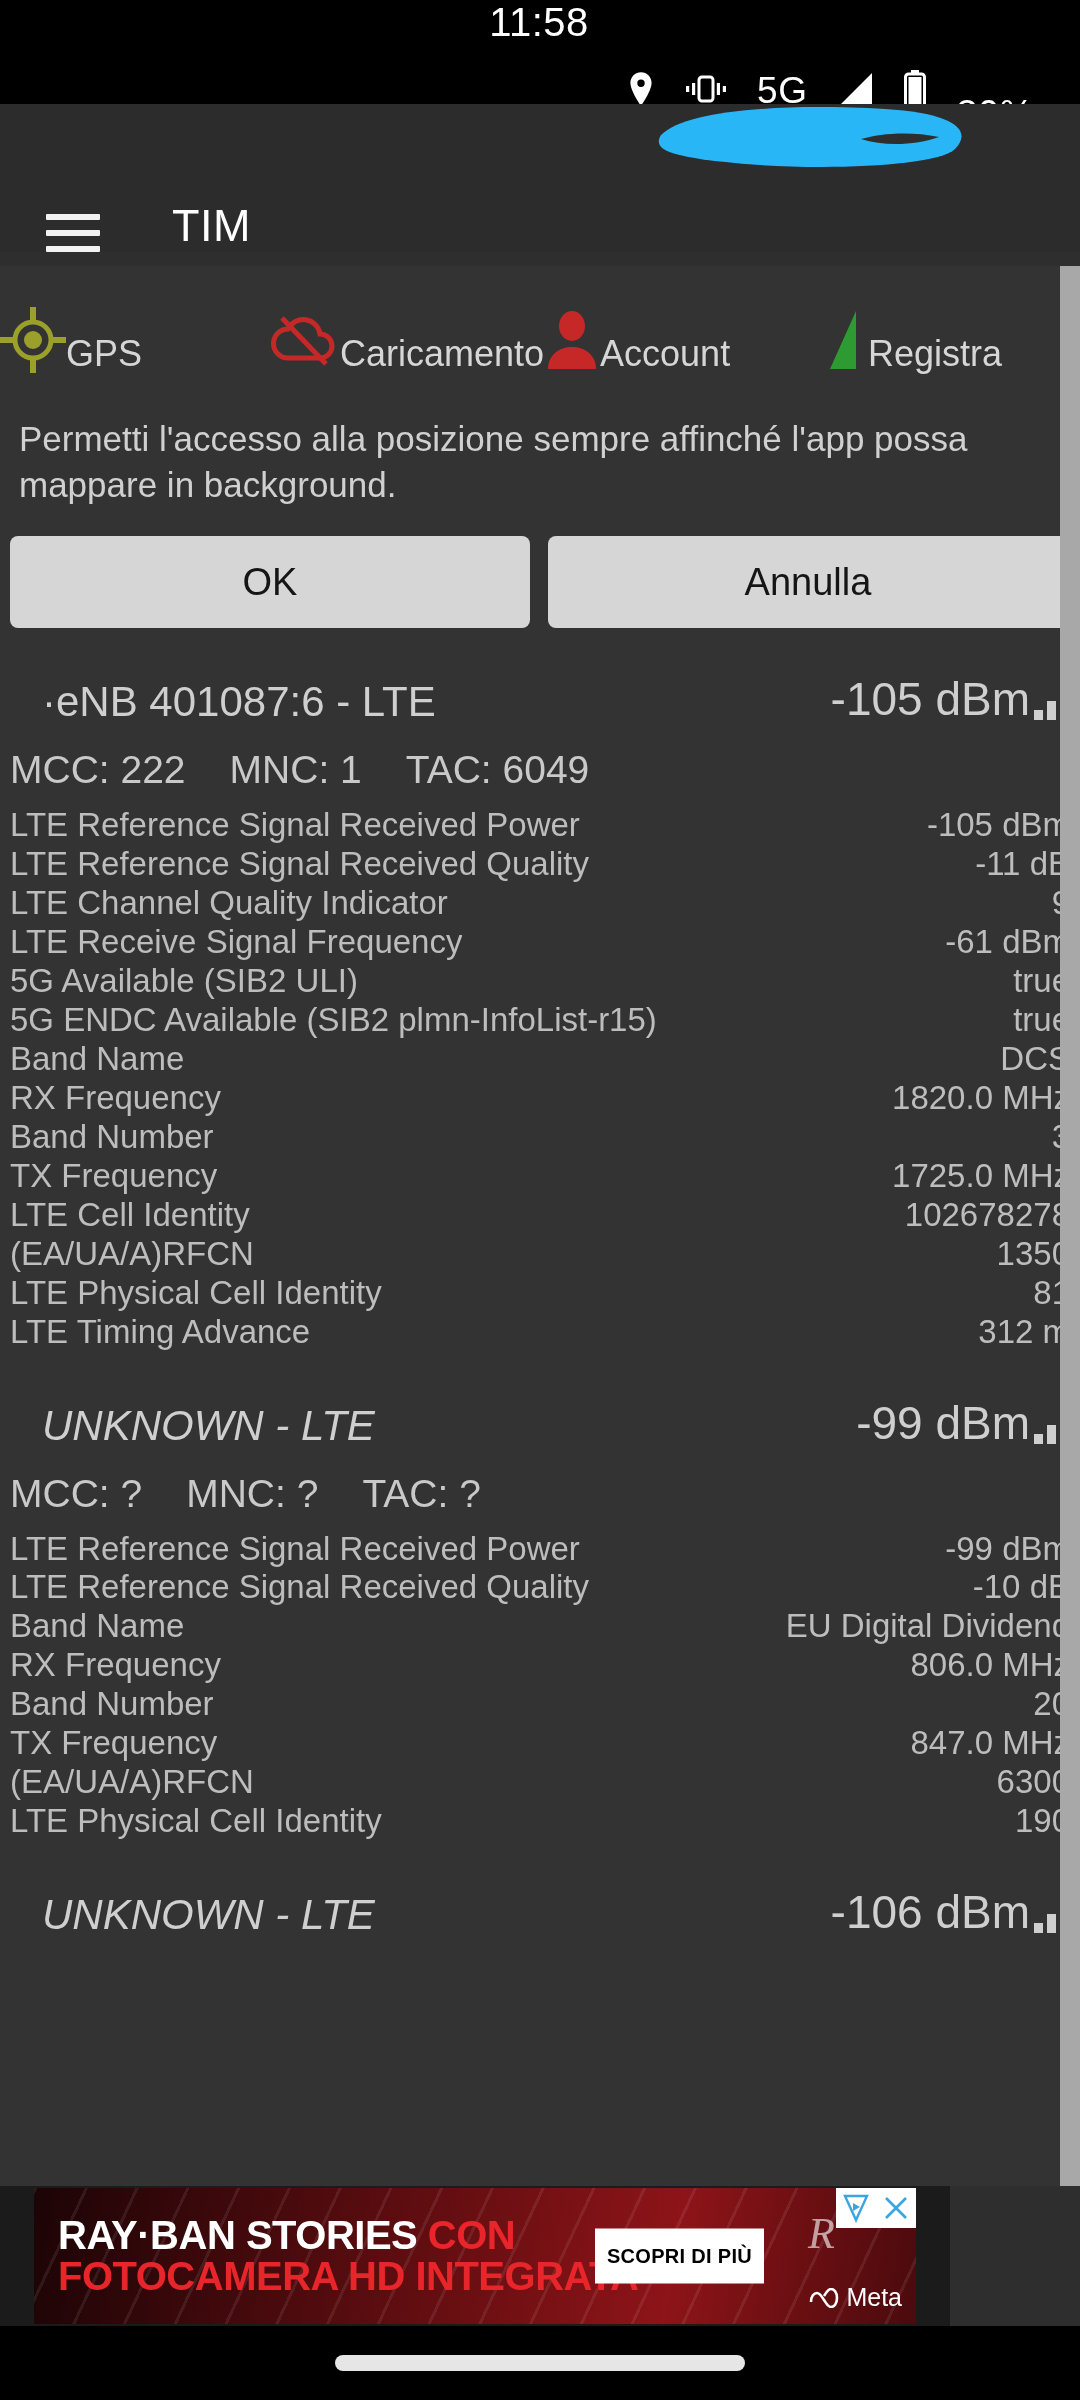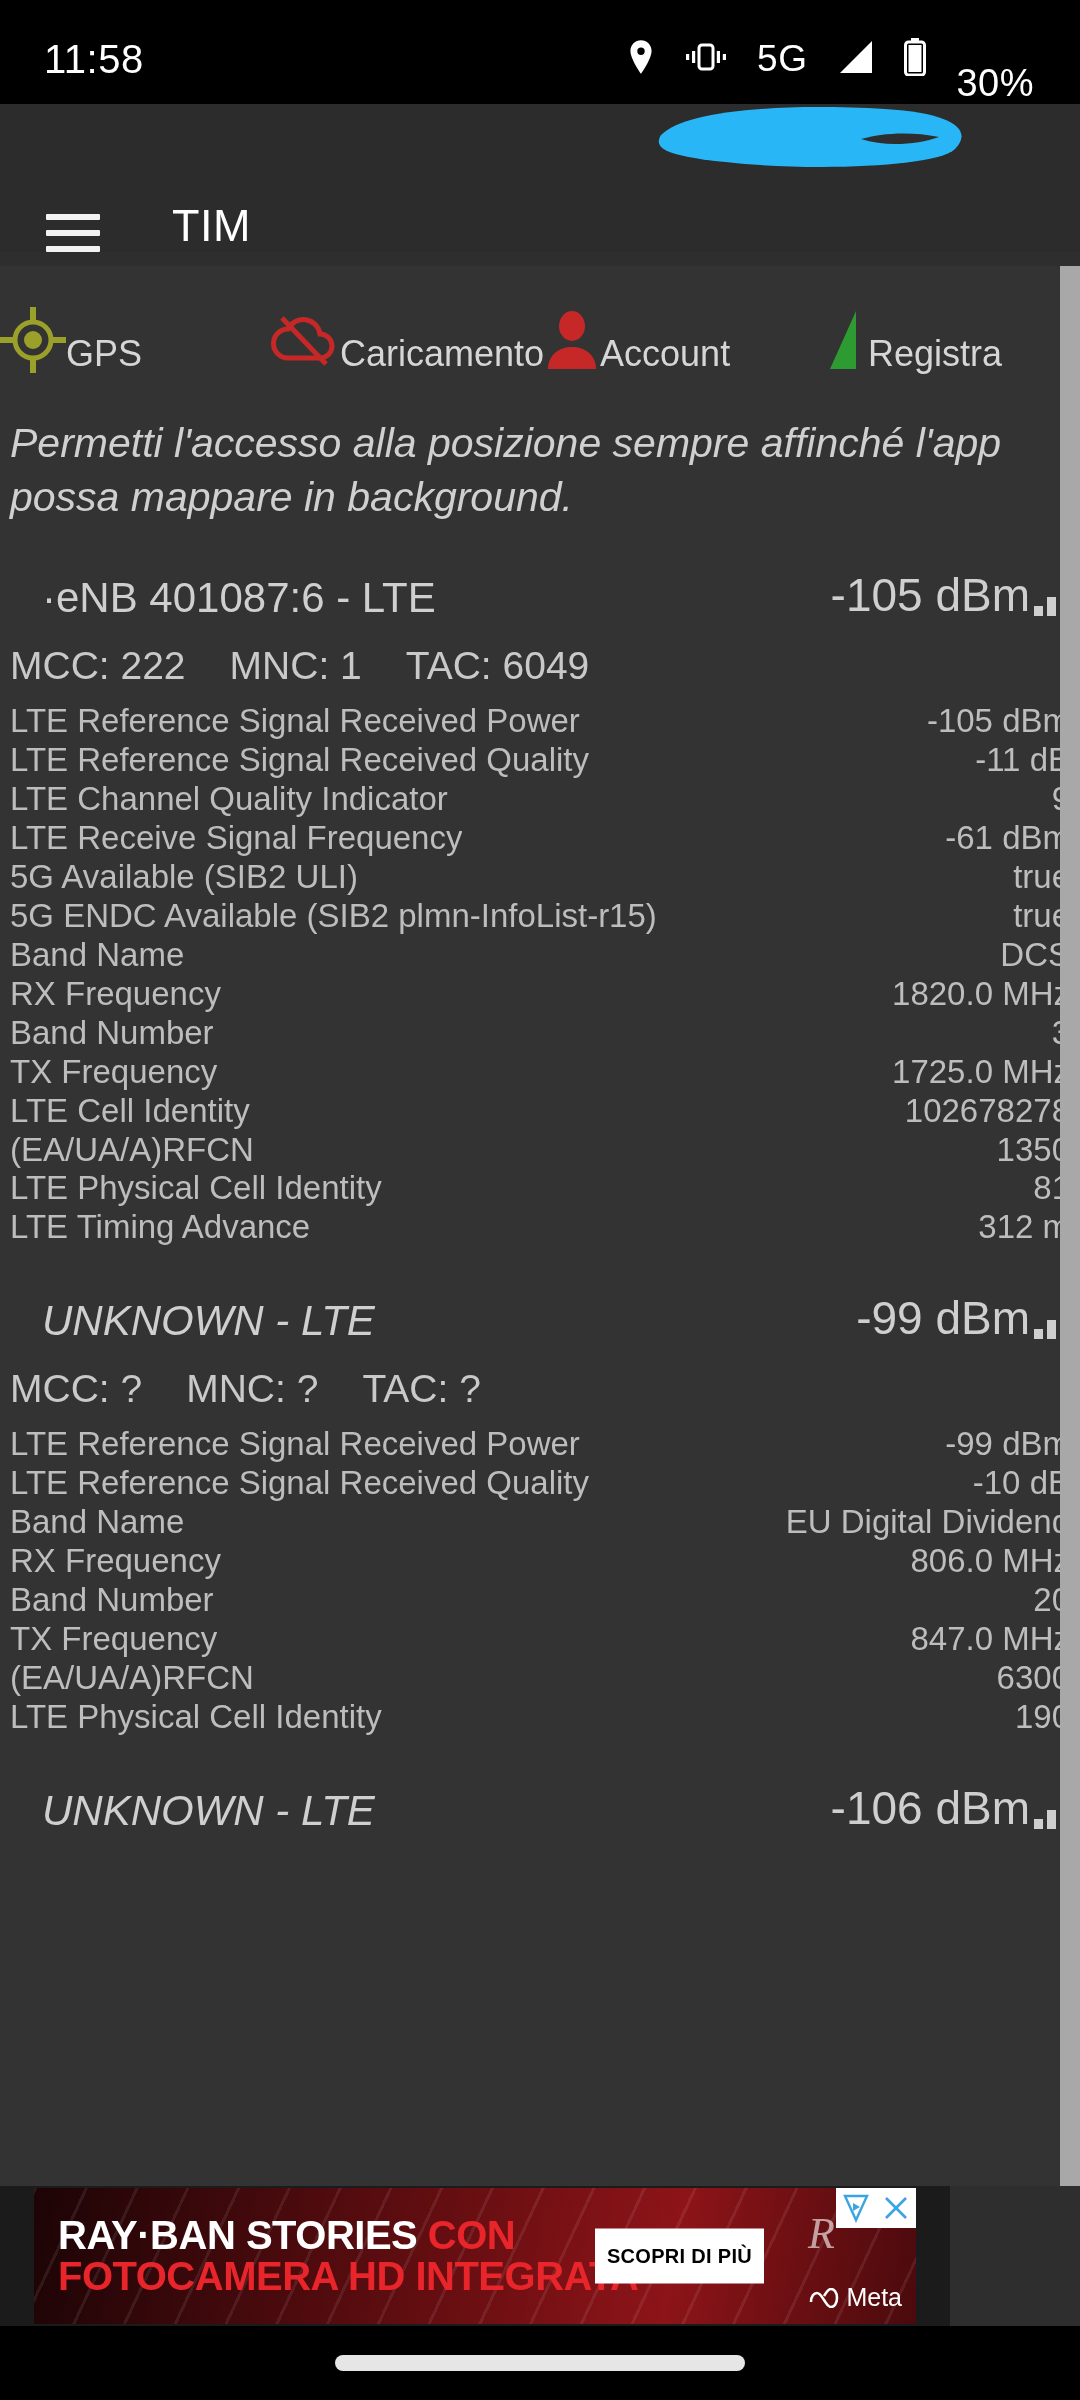--- a/index.html
+++ b/index.html
@@ -9,20 +9,21 @@
     font-family:"Liberation Sans", sans-serif;
     overflow:hidden;
   }
   #screen { position:relative; width:1080px; height:2400px; background:#2e2e2e; }
 
   
   .statusbar{
     position:absolute; top:0; left:0; width:1080px; height:118px;
     background:#000; display:flex; align-items:center;
     padding:0 46px 0 44px;
+    flex-direction:column;
   }
   .sb-time{ color:#fff; font-size:40px; letter-spacing:.5px; }
   .sb-right{ margin-left:auto; display:flex; align-items:center; gap:29px; }
   .sb-5g{ color:#fff; font-size:37px; font-weight:500; letter-spacing:.5px; }
   .sb-batt{ color:#fff; font-size:38px; letter-spacing:.5px;margin-top:48px; }
 
   
   .appbar{
     position:absolute; top:104px; left:0; width:1080px; height:148px;
     background:#2c2c2c; display:flex; align-items:flex-end;
@@ -48,23 +49,22 @@
   }
 
   
   .iconstrip{ display:flex; padding:38px 0 0 0; }
   .icell{ flex:1; display:flex; flex-direction:row; align-items:center; }
   .icell .glyph{ height:72px; display:flex; align-items:center; justify-content:center; }
   .icell .ilabel{ color:#d6d6d6; font-size:36px; margin-top:28px; }
 
   
   .permtext{
-    color:#d0d0d0; font-size:41px; line-height:1.32;
-    padding:40px 14px 0 10px;
-    font-style:italic;
+    color:#d0d0d0; font-size:35px; line-height:1.32;
+    padding:40px 14px 0 19px;
   }
   .btnrow{ display:flex; gap:18px; padding:28px 12px 0 10px; }
   .btn{
     flex:1; height:92px; background:#d6d6d6; color:#151515;
     border-radius:8px; font-size:38px;
     display:flex; align-items:center; justify-content:center;
   }
 
   
   .cellblock{ padding:0 10px; }
@@ -226,20 +226,24 @@
         <div class="glyph">
           <svg width="56" height="62" viewBox="0 0 56 62">
             <path d="M44 2v58H18z" fill="#2e9b32"></path>
           </svg>
         </div>
         <div class="ilabel">Registra</div>
       </div>
     </div>
 
     <div class="permtext">Permetti l'accesso alla posizione sempre affinché l'app possa mappare in background.</div>
+    <div class="btnrow">
+      <div class="btn">OK</div>
+      <div class="btn">Annulla</div>
+    </div>
 
     <div class="cellblock">
       <div class="cb-head">
         <div class="cb-title">·eNB 401087:6 - LTE</div>
         <div class="cb-rssi">
           <span class="val">-105 dBm</span>
           <span class="bars">
             <i class="b1"></i>
               <i class="b2"></i>
               <i class="b3"></i>

